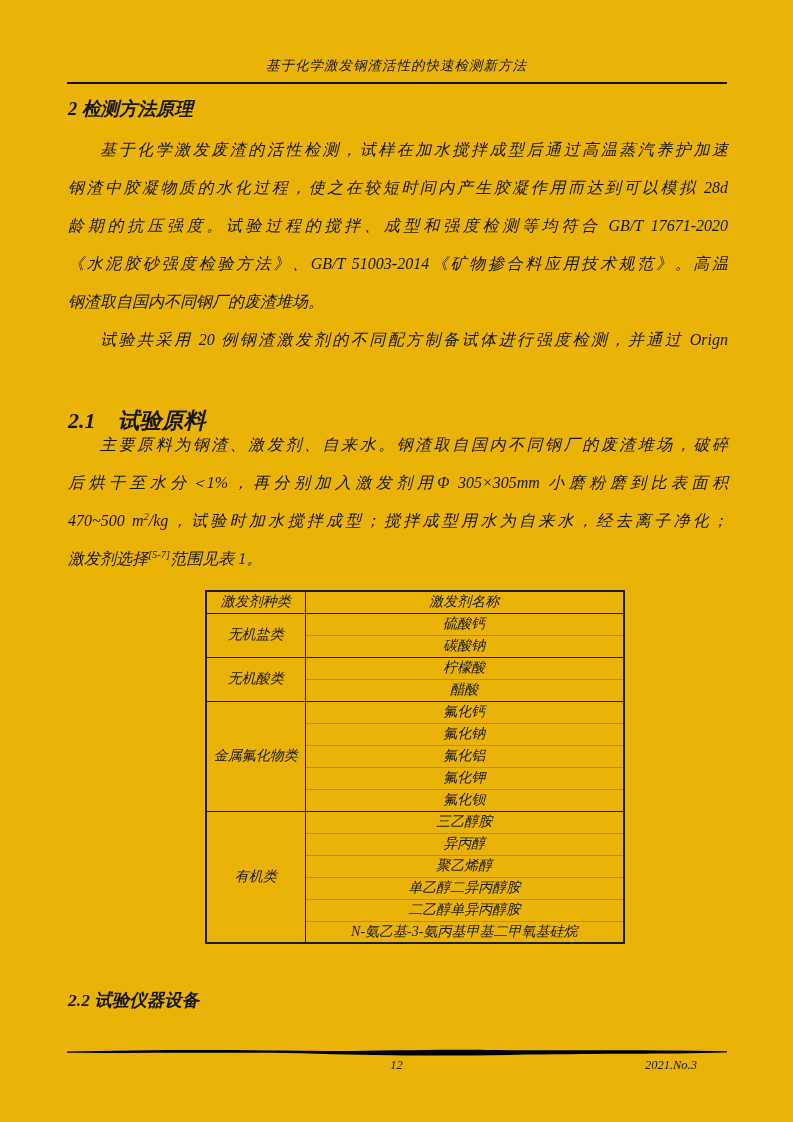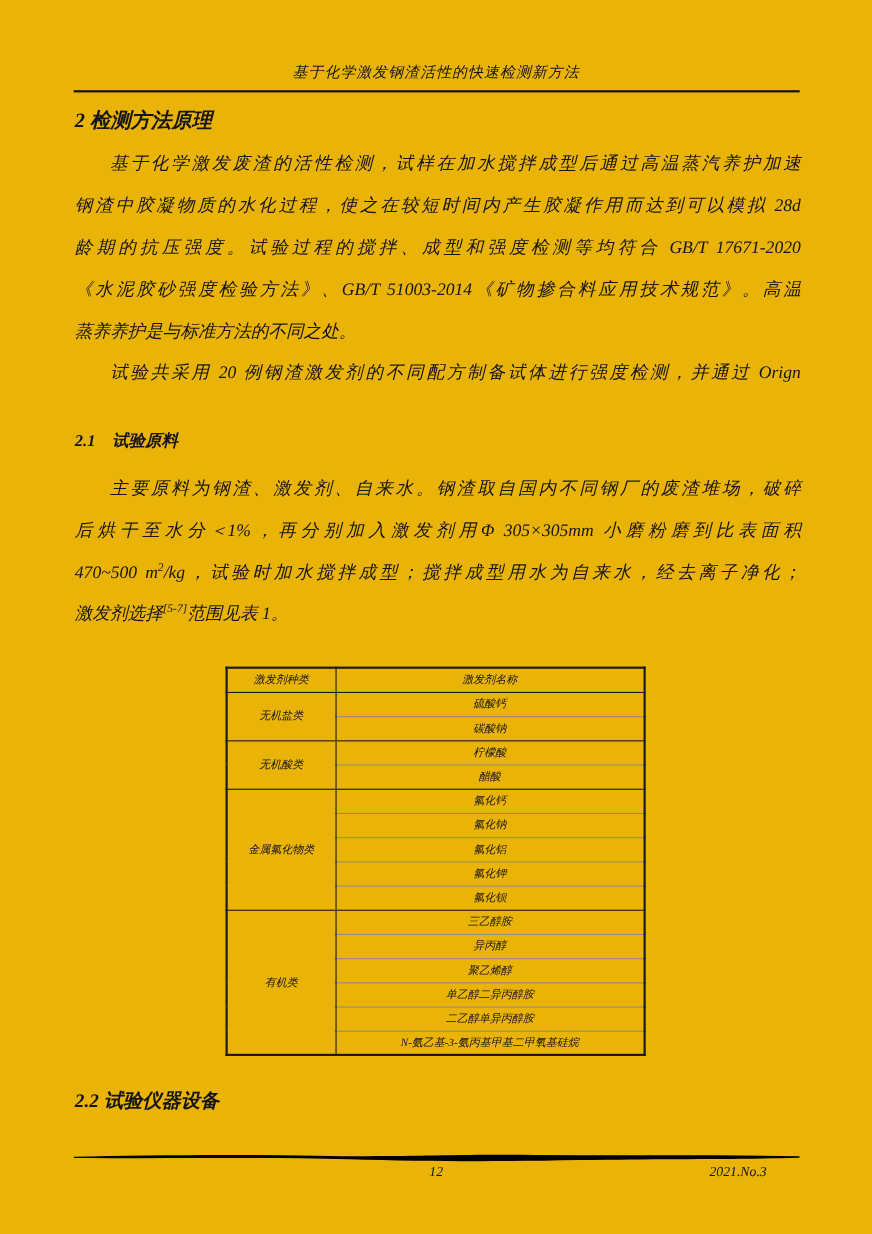--- a/index.html
+++ b/index.html
@@ -28,21 +28,21 @@
     width: 660px;
     border-top: 2px solid #121212;
   }
   .sec-heading {
     position: absolute;
     left: 68px;
     font-weight: bold;
     white-space: pre;
   }
   .h-s2  { top: 96px;  font-size: 18.5px; }
-  .h-s21 { top: 391px; font-size: 15px; }
+  .h-s21 { top: 406px; font-size: 22px; }
   .h-s22 { top: 988px; font-size: 17.5px; }
   .para {
     position: absolute;
     left: 68px;
     width: 660px;
     font-size: 16px;
   }
   .p1 { top: 131px; }
   .p2 { top: 321px; }
   .p3 { top: 426px; }
@@ -63,24 +63,23 @@
     top: 570px; left: 205px;
     width: 382px;
     text-align: center;
     font-weight: bold;
     font-size: 13.5px;
   }
   .table-wrap { position: absolute; top: 590px; left: 205px; }
   table.t1 {
     border-collapse: collapse;
     table-layout: fixed;
-    width: 382px;
-    font-size: 10px;
+    width: 420px;
+    font-size: 14px;
     border: 2px solid #1b1b1b;
-    margin-top: 16px;
   }
   .t1 th, .t1 td {
     height: 22px;
     padding: 0;
     text-align: center;
     vertical-align: middle;
     font-weight: normal;
   }
   .t1 th.cat-h, .t1 td.cat { width: 99px; border-right: 1.2px solid #1b1b1b; }
   .t1 thead th { border-bottom: 1.5px solid #1b1b1b; }
@@ -112,21 +111,21 @@
   <div class="running-title">基于化学激发钢渣活性的快速检测新方法</div>
   <div class="header-rule"></div>
 
   <div class="sec-heading h-s2">2 检测方法原理</div>
 
   <div class="para p1">
       <div class="line first">基于化学激发废渣的活性检测，试样在加水搅拌成型后通过高温蒸汽养护加速</div>
       <div class="line">钢渣中胶凝物质的水化过程，使之在较短时间内产生胶凝作用而达到可以模拟 28d</div>
       <div class="line">龄期的抗压强度。试验过程的搅拌、成型和强度检测等均符合 GB/T 17671-2020</div>
       <div class="line">《水泥胶砂强度检验方法》、GB/T 51003-2014《矿物掺合料应用技术规范》。高温</div>
-      <div class="line last">蒸养养护是与标准方法的不同之处。</div>
+      <div class="line last">钢渣取自国内不同钢厂的废渣堆场。</div>
     </div>
   <div class="para p2">
       <div class="line first">试验共采用 20 例钢渣激发剂的不同配方制备试体进行强度检测，并通过 Orign</div>
     </div>
 
   <div class="sec-heading h-s21">2.1　试验原料</div>
 
   <div class="para p3">
       <div class="line first">主要原料为钢渣、激发剂、自来水。钢渣取自国内不同钢厂的废渣堆场，破碎</div>
       <div class="line">后烘干至水分＜1%，再分别加入激发剂用Φ 305×305mm 小磨粉磨到比表面积</div>

